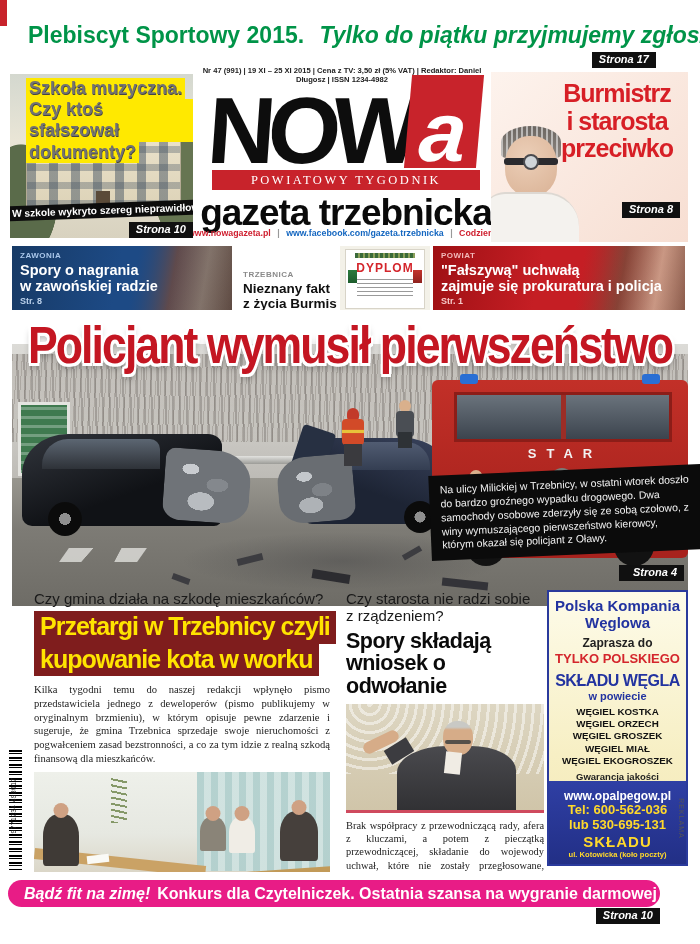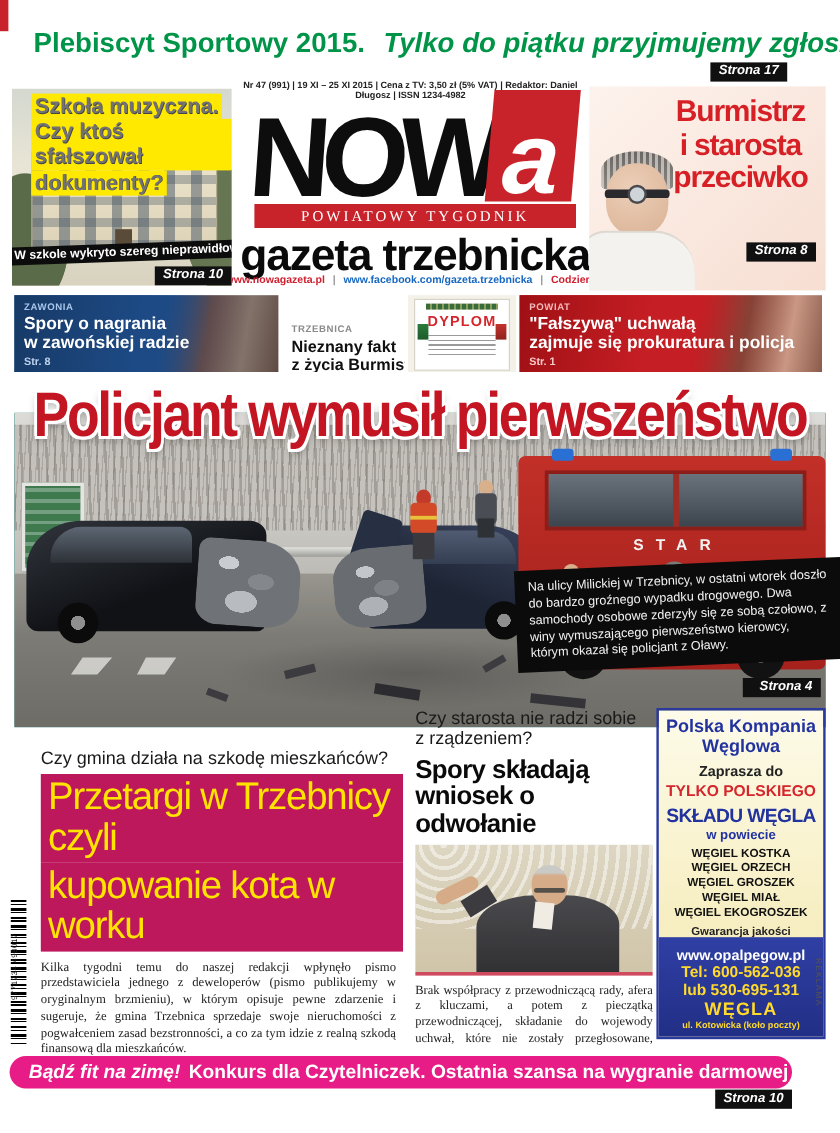--- a/index.html
+++ b/index.html
@@ -181,24 +181,24 @@
   .deb5{left:160px;top:232px;width:18px;height:6px;transform:rotate(20deg);}
   .headline{left:0;right:0;top:318px;text-align:center;font-size:46px;font-weight:900;
      letter-spacing:-2px;color:#c41622;z-index:6;transform:scale(.97,1.14);
      text-shadow:-2px -2px 0 #fff,2px -2px 0 #fff,-2px 2px 0 #fff,2px 2px 0 #fff,
                  0 -2.5px 0 #fff,0 2.5px 0 #fff,-2.5px 0 0 #fff,2.5px 0 0 #fff,0 4px 7px rgba(0,0,0,.35);}
   .ms-caption{left:430px;top:470px;width:250px;background:#0b0b0b;color:#f2f2f2;font-size:10.5px;
      line-height:1.32;padding:8px 11px;transform:rotate(-2.5deg);z-index:7;font-weight:500;}
   .tag-s4{right:16px;top:565px;z-index:8;padding-left:14px;}
   
   .bottomsec{left:12px;top:590px;width:676px;height:282px;}
-  .lcol{position:absolute;left:0;top:0;width:324px;height:282px;padding-left:22px;box-sizing:border-box;overflow:hidden;margin-top:34px;}
+  .lcol{position:absolute;left:0;top:0;width:324px;height:282px;padding-left:22px;box-sizing:border-box;overflow:hidden;}
   .l-kicker{font-size:15px;color:#1a1a1a;}
   .l-head{margin-top:4px;}
-  .l-headline{width:fit-content;background:#be185d;color:#ffe400;font-size:32px;font-weight:400;
+  .l-headline{width:fit-content;background:#7f1d1d;color:#ffe400;font-size:25px;font-weight:700;
      letter-spacing:-1px;line-height:1.06;padding:2px 6px 4px;}
   .l-headline + .l-headline{margin-top:0;}
   .l-body{margin-top:7px;width:296px;font-family:"Liberation Serif",serif;font-size:10.6px;
      line-height:1.3;text-align:justify;color:#222;}
   .lphoto{position:relative;margin-top:6px;width:296px;height:124px;overflow:hidden;
      background:linear-gradient(#eef0ea,#e6e8e1 50%,#dcd8ca 78%,#cfc9b8);}
   .lp-curtain{position:absolute;right:0;top:0;width:45%;height:80%;opacity:.95;
      background:repeating-linear-gradient(90deg,#b2d0ce 0 7px,#cfe2e0 7px 14px);}
   .lp-plant{position:absolute;left:26%;top:4%;width:16px;height:46px;opacity:.9;
      background:repeating-linear-gradient(12deg,#7a8f5a 0 2px,transparent 2px 6px);}
@@ -481,21 +481,21 @@
           <div>WĘGIEL MIAŁ</div>
           <div>WĘGIEL EKOGROSZEK</div>
         </div>
         <div class="ad-quality">Gwarancja jakości</div>
         <div class="ad-small">Transport powyżej 1 tony do 20 km gratis</div>
         <div class="ad-small">Czynne od 8-18, również w sobotę.</div>
         <div class="ad-bottom">
           <div class="ad-web">www.opalpegow.pl</div>
           <div class="ad-phone">Tel: 600-562-036</div>
           <div class="ad-phone">lub 530-695-131</div>
-          <div class="ad-city">WĘGLA</div>
+          <div class="ad-city">SKŁADU</div>
           <div class="ad-addr">ul. Kotowicka (koło poczty)</div>
         </div>
       </div>
       <div class="reklama">REKLAMA</div>
     </div>
   </div>
 
   <div class="abs bbanner">
     <span class="bb-i">Bądź fit na zimę!</span>
     <span class="bb-r">Konkurs dla Czytelniczek. Ostatnia szansa na wygranie darmowej wejściówki!</span>

